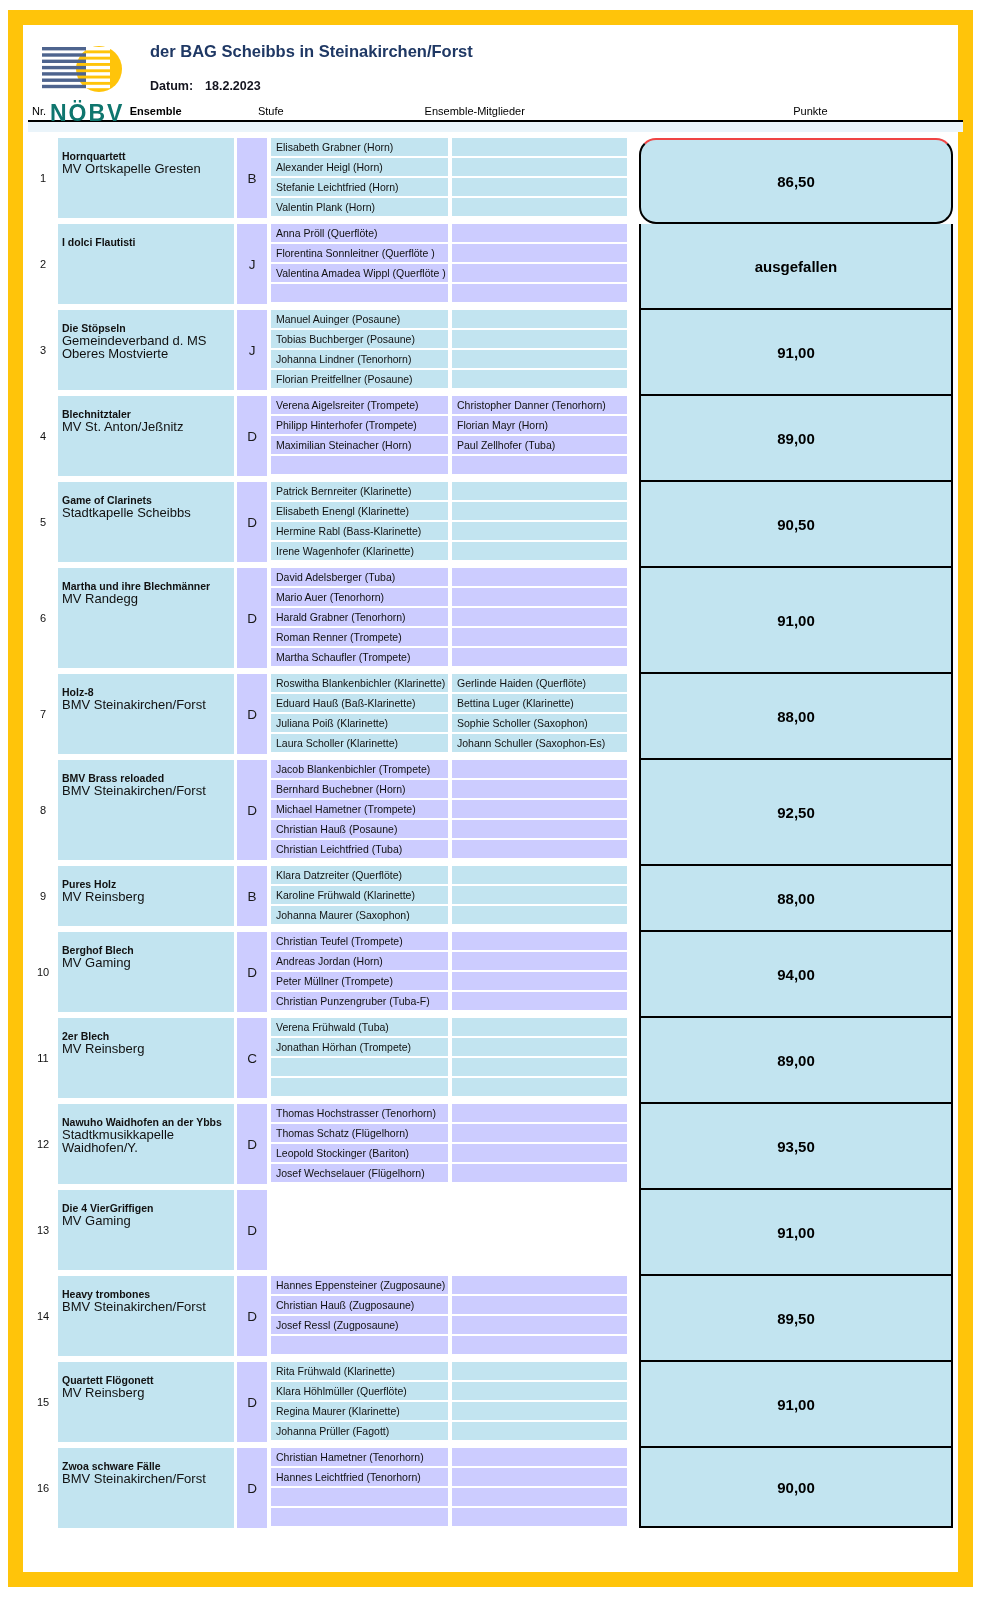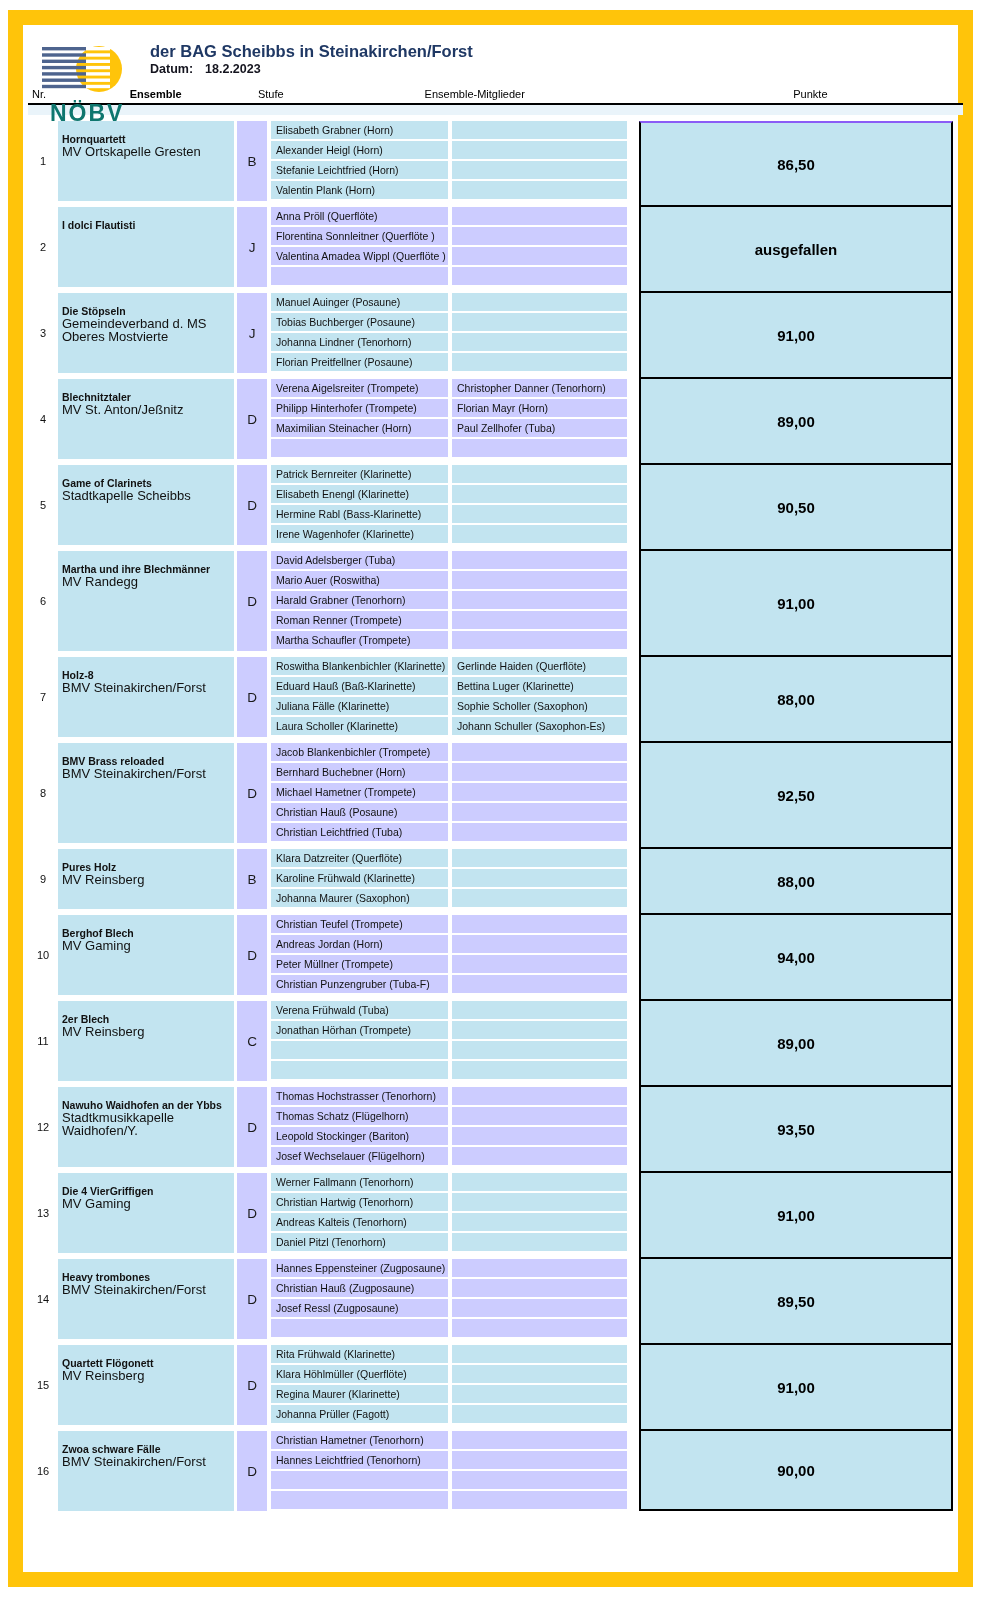--- a/index.html
+++ b/index.html
@@ -7,21 +7,21 @@
   .frame{position:absolute;left:8px;top:10px;right:8px;bottom:13px;border:15px solid #FFC40A;background:#fff;box-sizing:border-box;}
   .inner{padding:10px 0 0 5px;}
 
   
   .header{position:relative;}
   .logo{position:absolute;left:6px;top:4px;width:100px;}
   .logo-text{font-size:23px;font-weight:bold;color:#0f766e;letter-spacing:2px;margin-top:1px;margin-left:16px;}
   .titleblock{margin-left:122px;}
   .title{font-size:30px;line-height:34px;font-weight:bold;color:#1F3864;margin-top:2px;}
   .subtitle{font-size:16.5px;line-height:20px;font-weight:bold;color:#1F3864;margin-top:6px;}
-  .datum{font-size:12.5px;line-height:16px;font-weight:bold;color:#15151f;margin-top:0;}
+  .datum{font-size:12.5px;line-height:16px;font-weight:bold;color:#15151f;margin-top:17px;}
   .datum .val{margin-left:12px;}
 
   
   .colheads{display:flex;margin-top:10px;font-size:11px;line-height:14px;color:#000;gap:15px;}
   .ch{text-align:center;}
   .ch-nr{width:30px;text-align:left;padding-left:4px;box-sizing:border-box;}
   .ch-ens{width:179px;font-weight:bold;}
   .ch-stufe{width:34px;}
   .ch-mit{width:368px;}
   .ch-pkt{width:314px;}
@@ -38,21 +38,21 @@
   .stufe-cell{width:30px;margin-right:4px;background:#CCCCFF;display:flex;align-items:center;justify-content:center;font-size:13.5px;color:#1a1a1a;}
   .members{display:flex;margin-right:12px;}
   .mcol{display:flex;flex-direction:column;}
   .mcol1{margin-right:4px;}
   .mcol1 .mcell{width:177px;}
   .mcol2 .mcell{width:175px;}
   .mcell{height:18px;margin-bottom:2px;font-size:10.5px;line-height:18px;padding-left:5px;box-sizing:border-box;white-space:nowrap;overflow:hidden;}
   .m-blue{background:#C2E4F0;}
   .m-lav{background:#CCCCFF;}
   .punkte{position:absolute;left:611px;top:0;width:314px;height:calc(100% + 6px);background:#C2E4F0;border:2px solid #000;border-top:none;box-sizing:border-box;display:flex;align-items:center;justify-content:center;font-size:15px;font-weight:bold;color:#000;}
-  .group-row:first-child .punkte{border-top:2px solid #8b5cf6;}
+  .group-row:first-child .punkte{border-top:2px solid #ef4444;border-radius:17px;}
   .group-row:last-child .punkte{height:100%;}
 </style>
 </head>
 <body>
 
 <div class="frame">
   <div class="inner">
 
     <div class="header">
       <div class="logo">
@@ -213,21 +213,21 @@
         <div class="group-row" style="height: 100px;">
           <div class="nr-cell">6</div>
           <div class="ens-cell">
             <div class="ens-name">Martha und ihre Blechmänner</div>
             <div class="ens-org">MV Randegg</div>
           </div>
           <div class="stufe-cell">D</div>
           <div class="members">
             <div class="mcol mcol1">
               <div class="mcell m-lav">David  Adelsberger (Tuba)</div>
-              <div class="mcell m-lav">Mario  Auer (Roswitha)</div>
+              <div class="mcell m-lav">Mario  Auer (Tenorhorn)</div>
               <div class="mcell m-lav">Harald Grabner (Tenorhorn)</div>
               <div class="mcell m-lav">Roman Renner (Trompete)</div>
               <div class="mcell m-lav">Martha Schaufler (Trompete)</div>
             </div>
             <div class="mcol mcol2">
               <div class="mcell m-lav"></div>
               <div class="mcell m-lav"></div>
               <div class="mcell m-lav"></div>
               <div class="mcell m-lav"></div>
               <div class="mcell m-lav"></div>
@@ -239,21 +239,21 @@
           <div class="nr-cell">7</div>
           <div class="ens-cell">
             <div class="ens-name">Holz-8</div>
             <div class="ens-org">BMV Steinakirchen/Forst</div>
           </div>
           <div class="stufe-cell">D</div>
           <div class="members">
             <div class="mcol mcol1">
               <div class="mcell m-blue">Roswitha Blankenbichler (Klarinette)</div>
               <div class="mcell m-blue">Eduard Hauß (Baß-Klarinette)</div>
-              <div class="mcell m-blue">Juliana Fälle (Klarinette)</div>
+              <div class="mcell m-blue">Juliana Poiß (Klarinette)</div>
               <div class="mcell m-blue">Laura Scholler (Klarinette)</div>
             </div>
             <div class="mcol mcol2">
               <div class="mcell m-blue">Gerlinde Haiden (Querflöte)</div>
               <div class="mcell m-blue">Bettina Luger (Klarinette)</div>
               <div class="mcell m-blue">Sophie Scholler (Saxophon)</div>
               <div class="mcell m-blue">Johann Schuller (Saxophon-Es)</div>
             </div>
           </div>
           <div class="punkte">88,00</div>
@@ -373,34 +373,20 @@
           </div>
           <div class="punkte">93,50</div>
         </div>
         <div class="group-row" style="height: 80px;">
           <div class="nr-cell">13</div>
           <div class="ens-cell">
             <div class="ens-name">Die 4 VierGriffigen</div>
             <div class="ens-org">MV Gaming</div>
           </div>
           <div class="stufe-cell">D</div>
-          <div class="members">
-            <div class="mcol mcol1">
-              <div class="mcell m-blue">Werner Fallmann (Tenorhorn)</div>
-              <div class="mcell m-blue">Christian Hartwig (Tenorhorn)</div>
-              <div class="mcell m-blue">Andreas Kalteis (Tenorhorn)</div>
-              <div class="mcell m-blue">Daniel Pitzl (Tenorhorn)</div>
-            </div>
-            <div class="mcol mcol2">
-              <div class="mcell m-blue"></div>
-              <div class="mcell m-blue"></div>
-              <div class="mcell m-blue"></div>
-              <div class="mcell m-blue"></div>
-            </div>
-          </div>
           <div class="punkte">91,00</div>
         </div>
         <div class="group-row" style="height: 80px;">
           <div class="nr-cell">14</div>
           <div class="ens-cell">
             <div class="ens-name">Heavy trombones</div>
             <div class="ens-org">BMV Steinakirchen/Forst</div>
           </div>
           <div class="stufe-cell">D</div>
           <div class="members">

